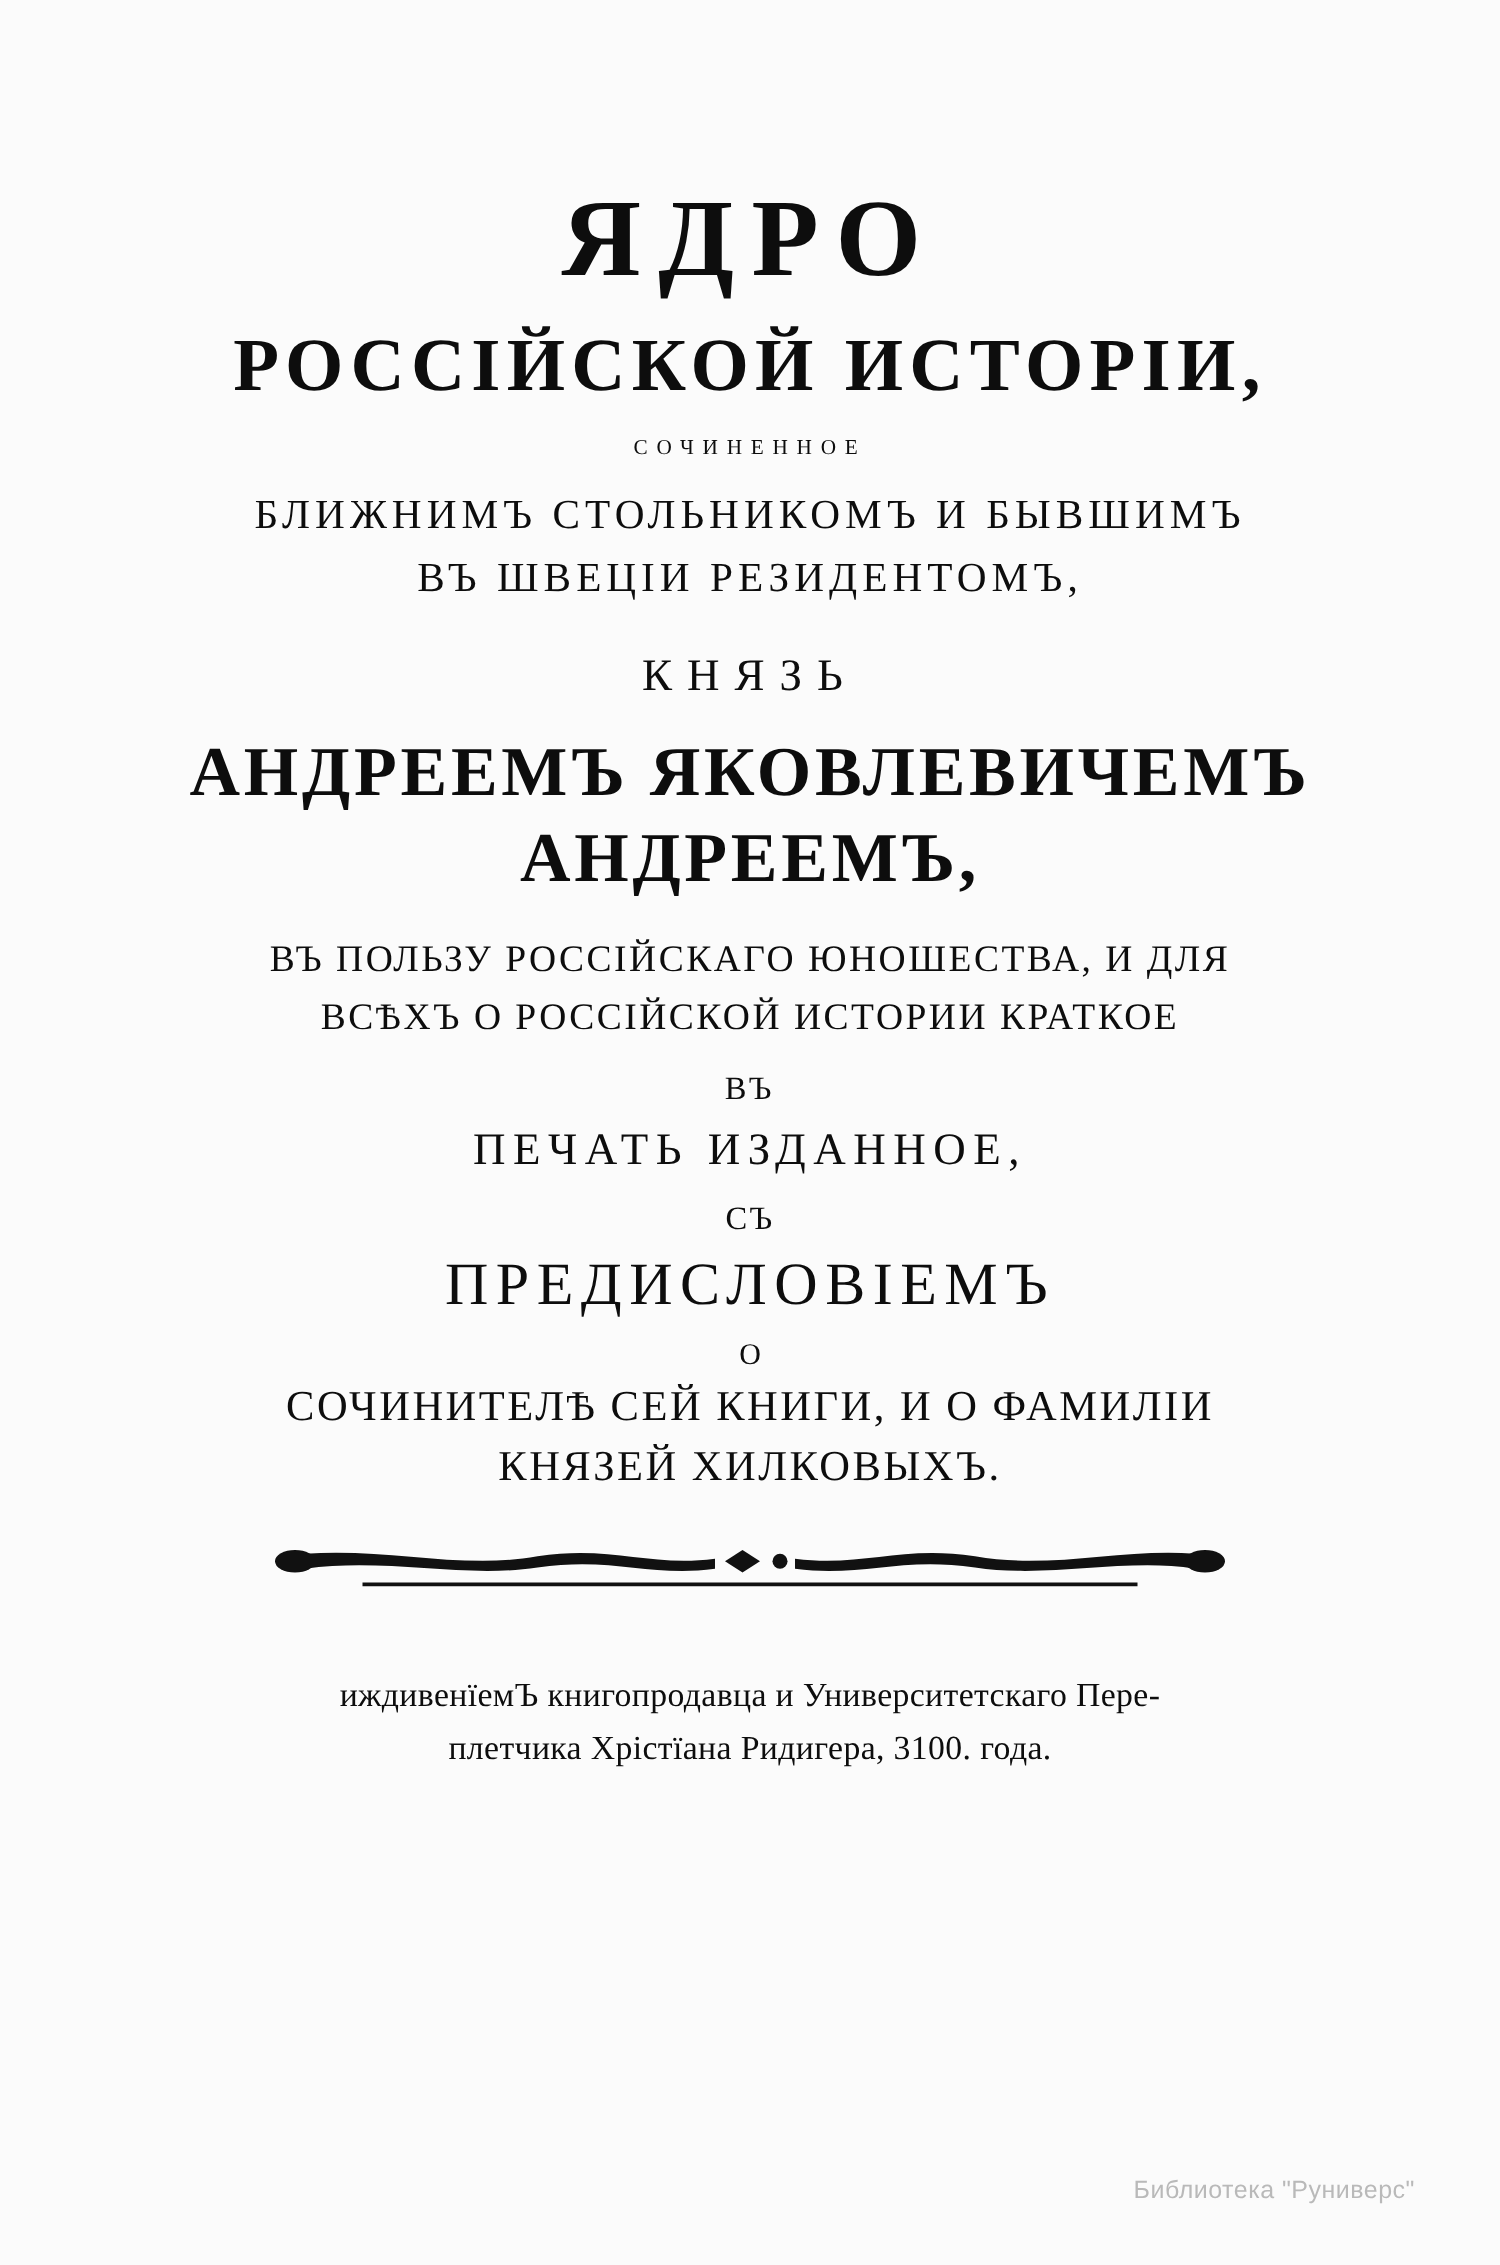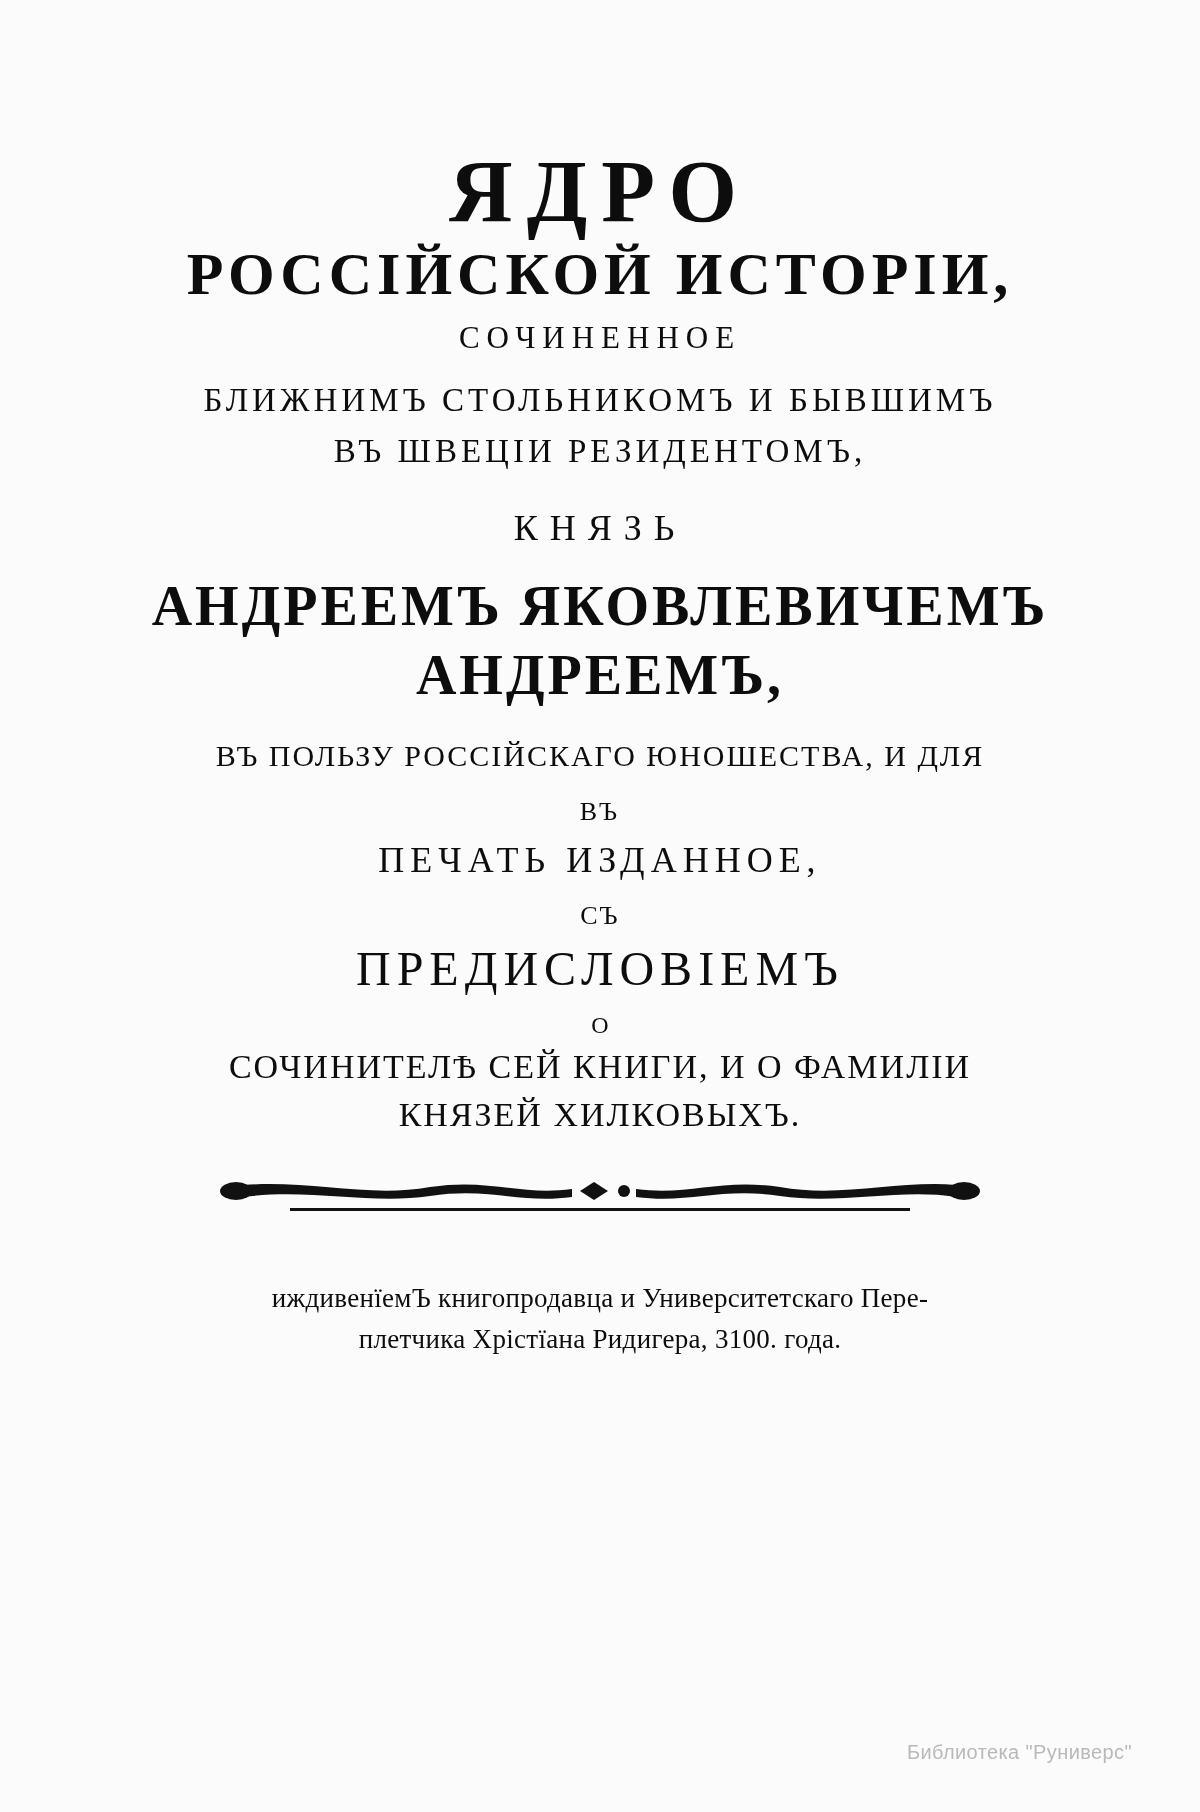--- a/index.html
+++ b/index.html
@@ -40,29 +40,29 @@
   
   .t-main {
     margin-top: 148px;
     font-size: 88px;
     font-weight: 700;
     letter-spacing: 14px;
     line-height: 1.0;
     font-family: "Liberation Serif", serif;
   }
   .t-sub1 {
-    margin-top: 8px;
+    margin-top: 26px;
     font-size: 60px;
     font-weight: 700;
     letter-spacing: 5px;
     line-height: 1.0;
   }
   .t-small-caps {
-    margin-top: 16px;
-    font-size: 31px;
+    margin-top: 26px;
+    font-size: 17px;
     font-weight: 400;
     letter-spacing: 7px;
   }
   .t-line-med {
     margin-top: 22px;
     font-size: 33px;
     font-weight: 400;
     letter-spacing: 4px;
     line-height: 1.35;
   }
@@ -164,20 +164,21 @@
 
     <div class="ln t-line-med">БЛИЖНИМЪ СТОЛЬНИКОМЪ И БЫВШИМЪ</div>
     <div class="ln t-line-med" style="margin-top:6px;">ВЪ ШВЕЦІИ РЕЗИДЕНТОМЪ,</div>
 
     <div class="ln t-knyaz">КНЯЗЬ</div>
 
     <div class="ln t-name">АНДРЕЕМЪ ЯКОВЛЕВИЧЕМЪ</div>
     <div class="ln t-name" style="margin-top:6px;">АНДРЕЕМЪ,</div>
 
     <div class="ln t-body">ВЪ ПОЛЬЗУ РОССІЙСКАГО ЮНОШЕСТВА, И ДЛЯ</div>
+    <div class="ln t-body" style="margin-top:4px;">ВСѢХЪ О РОССІЙСКОЙ ИСТОРИИ КРАТКОЕ</div>
 
     <div class="ln t-vb">ВЪ</div>
     <div class="ln t-pechat">ПЕЧАТЬ ИЗДАННОЕ,</div>
 
     <div class="ln t-sb">СЪ</div>
     <div class="ln t-pred">ПРЕДИСЛОВІЕМЪ</div>
 
     <div class="ln t-o">О</div>
 
     <div class="ln t-tail">СОЧИНИТЕЛѢ СЕЙ КНИГИ, И О ФАМИЛІИ</div>

